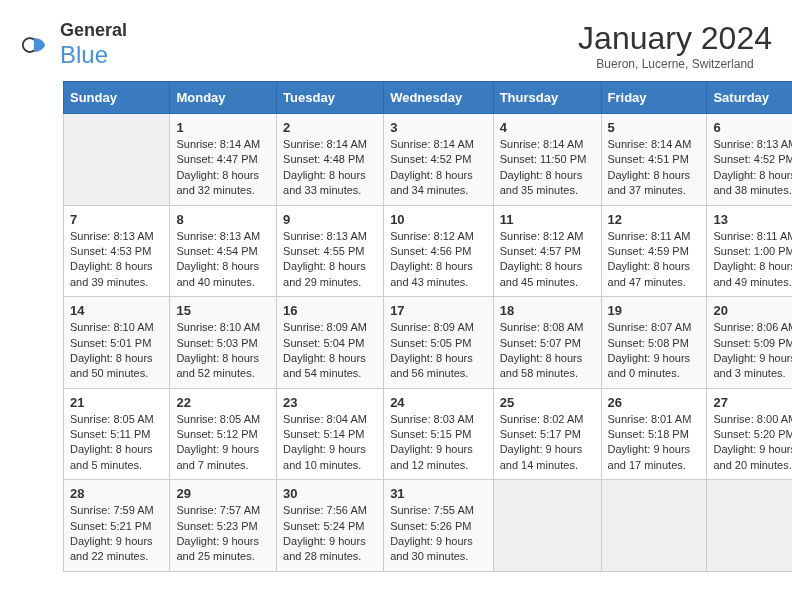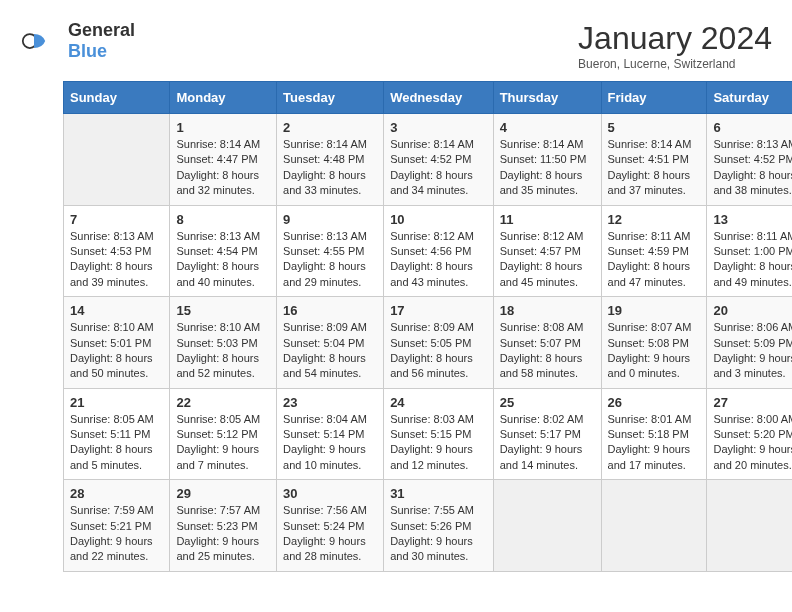--- a/index.html
+++ b/index.html
@@ -12,38 +12,38 @@
     }
     .header {
       display: flex;
       justify-content: space-between;
       align-items: flex-start;
       margin-bottom: 10px;
     }
     .logo {
       display: flex;
       align-items: center;
-      gap: 20px;
+      gap: 12px;
     }
     .logo-text-general {
       font-size: 18px;
       font-weight: bold;
       color: #333;
     }
     .logo-text-blue {
-      font-size: 18px;
-      font-weight: bold;
+      font-size: 24px;
+      font-weight: normal;
       color: #4a90d9;
     }
     .logo-icon {
       width: 28px;
       height: 28px;
     }
     .title-block {
-      text-align: left;
+      text-align: center;
     }
     .month-year {
       font-size: 32px;
       font-weight: 300;
       color: #333;
     }
     .location {
       font-size: 12px;
       color: #555;
     }

